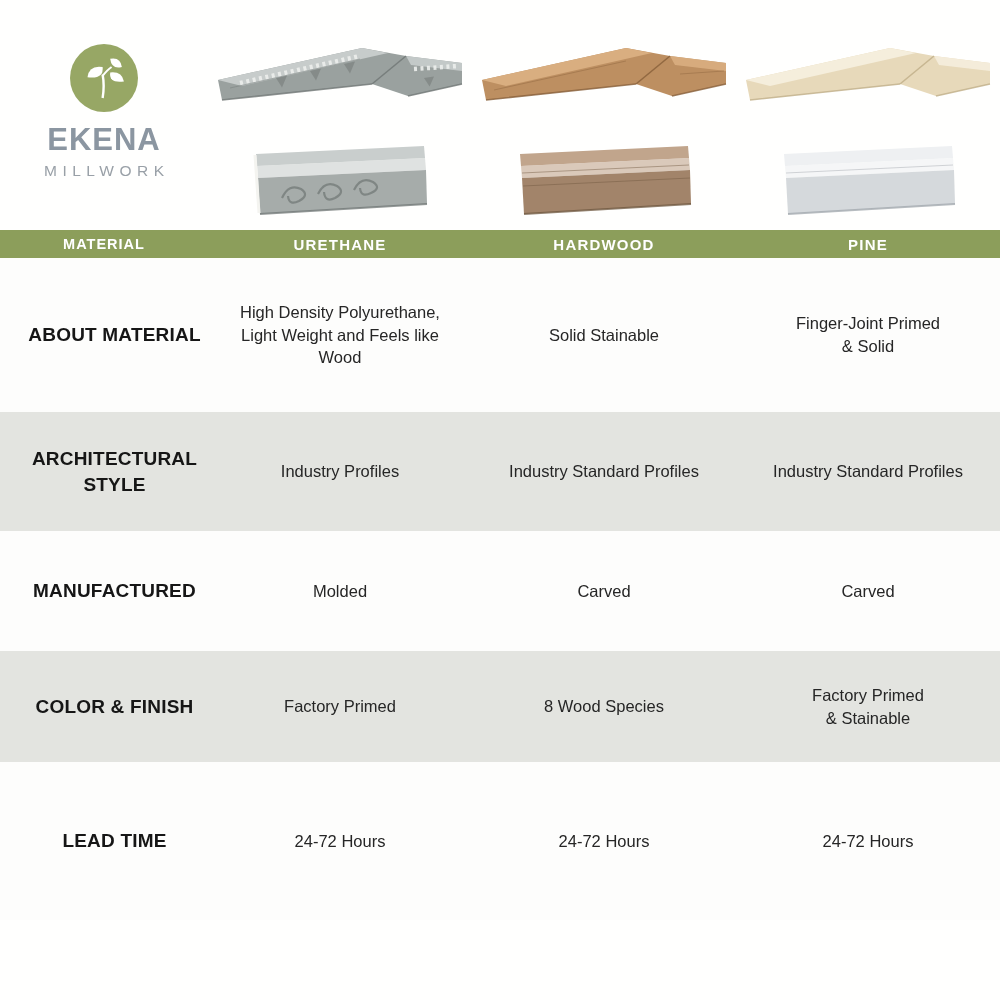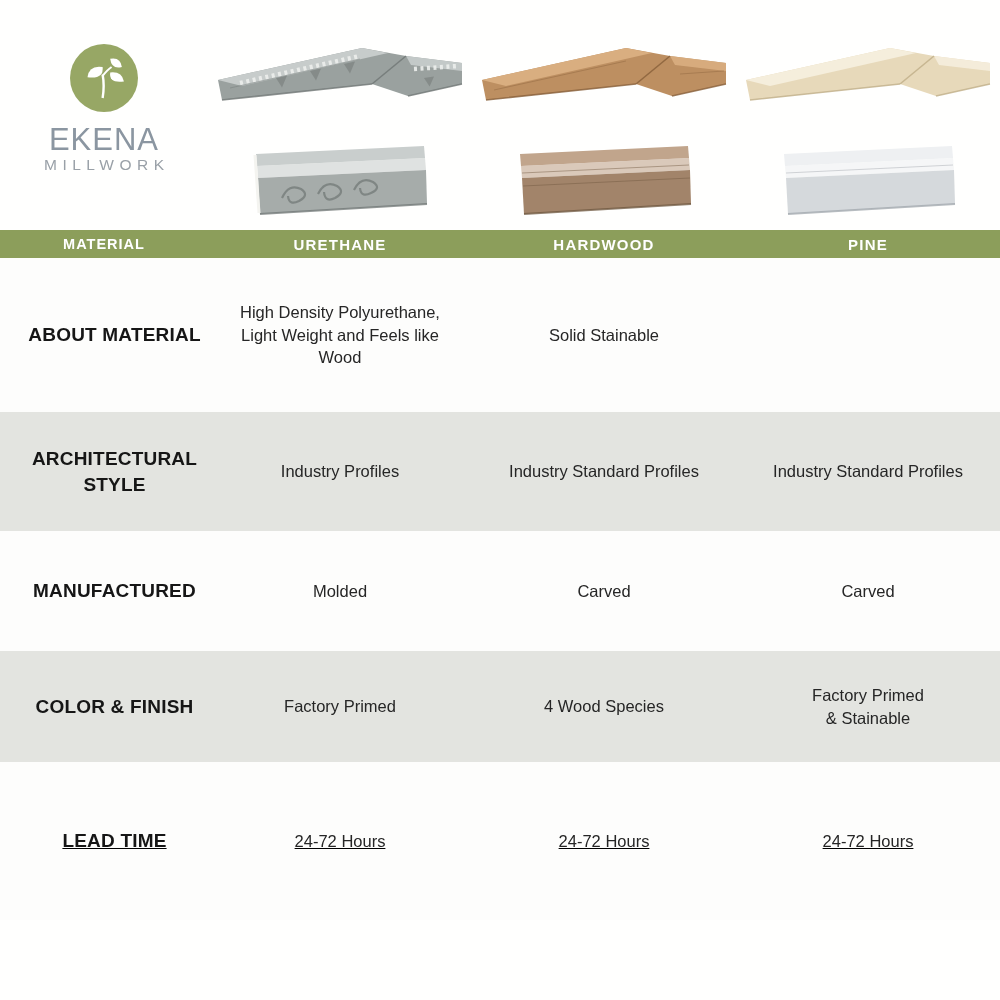--- a/index.html
+++ b/index.html
@@ -3,22 +3,22 @@
 <meta charset="utf-8">
 <style>
   html,body{margin:0;padding:0;}
   body{width:1000px;height:1000px;background:#ffffff;font-family:"Liberation Sans",sans-serif;}
   .page{width:1000px;height:1000px;overflow:hidden;background:#fffffe;}
 
   
   .top{height:230px;display:grid;grid-template-columns:208px 264px 264px 264px;background:#fffffe;}
   .logo{display:flex;flex-direction:column;align-items:center;padding-top:44px;}
   .logo-circle{width:68px;height:68px;border-radius:50%;background:var(--logo_green);display:flex;align-items:center;justify-content:center;margin-bottom:12px;}
-  .logo-name{font-size:31px;font-weight:400;color:var(--logo_text);letter-spacing:1px;line-height:1;}
-  .logo-sub{font-size:15.5px;font-weight:400;color:var(--logo_subtext);letter-spacing:5.5px;margin-top:1px;text-indent:5.5px;}
+  .logo-name{font-size:31px;font-weight:700;color:var(--logo_text);letter-spacing:1px;line-height:1;}
+  .logo-sub{font-size:15.5px;font-weight:400;color:var(--logo_subtext);letter-spacing:5.5px;margin-top:7px;text-indent:5.5px;}
   .product-col{display:flex;align-items:flex-start;justify-content:center;padding-top:36px;}
   svg.product{width:260px;height:190px;display:block;}
 
   
   .cm{fill:var(--cm);} .cl{fill:var(--cl);} .cl2{fill:var(--cl);opacity:.92;}
   .cdl{stroke:var(--cd);stroke-width:1.6;fill:none;opacity:.8;}
   .cgroove{stroke:var(--cd);stroke-width:1;fill:none;opacity:.4;}
   .dent{stroke:#eceeec;stroke-width:4.5;stroke-dasharray:3 3.5;fill:none;opacity:.9;}
   .cdk{fill:var(--cd);opacity:.5;}
   .ml{fill:var(--ml);} .mb{fill:var(--ml);opacity:.6;} .mm{fill:var(--mm);}
@@ -28,21 +28,21 @@
   .prime{stroke:#f4f4f0;stroke-width:3;fill:none;}
 
   
   .band{height:28px;display:grid;grid-template-columns:208px 264px 264px 264px;background:var(--band_green);align-items:center;text-align:center;color:#fff;}
   .bc{font-size:15px;font-weight:700;letter-spacing:1.2px;}
   .bc.material{font-weight:600;font-size:14.5px;letter-spacing:1px;}
 
   
   .rows .row{display:grid;grid-template-columns:208px 264px 264px 264px;align-items:center;text-align:center;background:#fdfdfc;}
   .rows .row:nth-child(even){background:var(--row_gray);}
-  .r1{height:154px;} .r2{height:119px;} .r3{height:120px;} .r4{height:111px;} .r5{height:114px;} .r6{height:158px;text-decoration:underline;}
+  .r1{height:154px;} .r2{height:119px;} .r3{height:120px;} .r4{height:111px;} .r5{height:114px;} .r6{height:158px;}
   .rlabel{font-size:19px;font-weight:700;color:var(--label_text);line-height:1.32;letter-spacing:.2px;padding:0 6px;margin-left:21px;}
   .cell{font-size:16.5px;font-weight:400;color:var(--value_text);line-height:1.38;display:flex;justify-content:center;}
   .cell span{display:inline-block;max-width:246px;}
   .r1 .cell:nth-child(2) span{max-width:216px;}
   .r1 .cell:nth-child(4) span{max-width:158px;}
   .r4 .cell:nth-child(4) span{max-width:122px;}
 </style>
 </head>
 <body style="--band_green: #8C9E5B; --logo_green: #97A765; --row_gray: #E3E4E0; --label_text: #161616; --value_text: #262626; --logo_text: #8B96A1; --logo_subtext: #99A0A7;">
 
@@ -126,20 +126,23 @@
   <div class="rows">
 
     <div class="row r1">
       <div class="rlabel">ABOUT MATERIAL</div>
       <div class="cell">
           <span>High Density Polyurethane, Light Weight and Feels like Wood</span>
         </div>
       <div class="cell">
           <span>Solid Stainable</span>
         </div>
+      <div class="cell">
+          <span>Finger-Joint Primed &amp; Solid</span>
+        </div>
     </div>
 
     <div class="row r2">
       <div class="rlabel">ARCHITECTURAL STYLE</div>
       <div class="cell">
           <span>Industry Profiles</span>
         </div>
       <div class="cell">
           <span>Industry Standard Profiles</span>
         </div>
@@ -160,21 +163,21 @@
           <span>Carved</span>
         </div>
     </div>
 
     <div class="row r4">
       <div class="rlabel">COLOR &amp; FINISH</div>
       <div class="cell">
           <span>Factory Primed</span>
         </div>
       <div class="cell">
-          <span>4 Wood Species</span>
+          <span>8 Wood Species</span>
         </div>
       <div class="cell">
           <span>Factory Primed &amp; Stainable</span>
         </div>
     </div>
 
 
     <div class="row r6">
       <div class="rlabel">LEAD TIME</div>
       <div class="cell">

